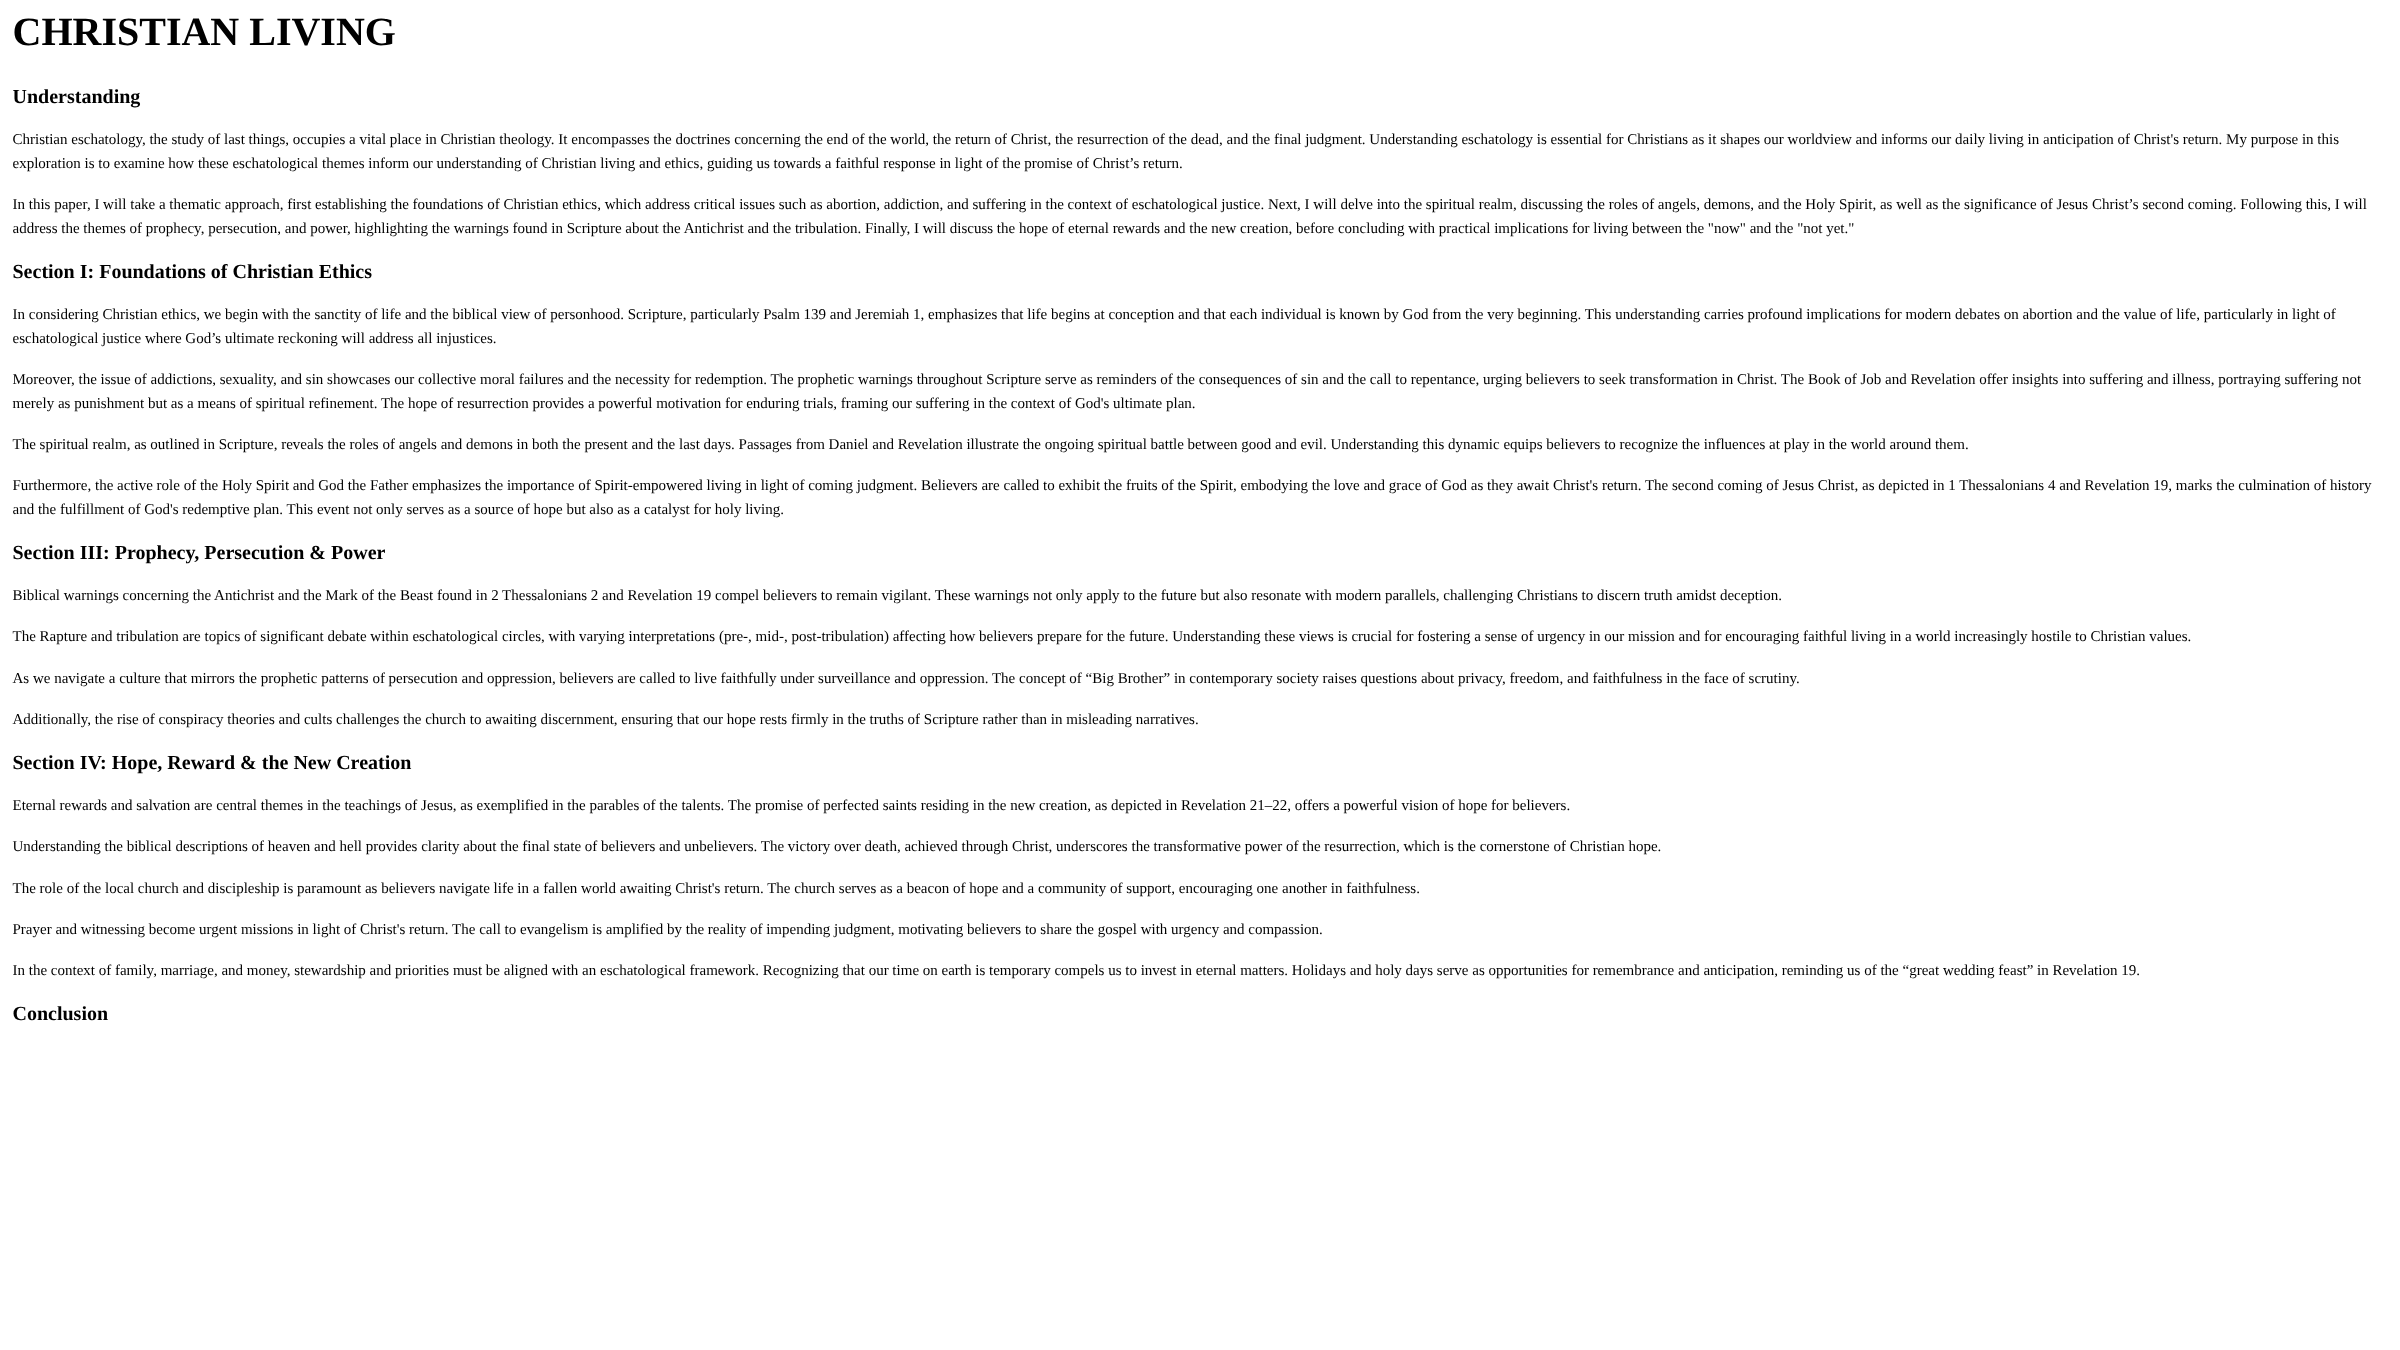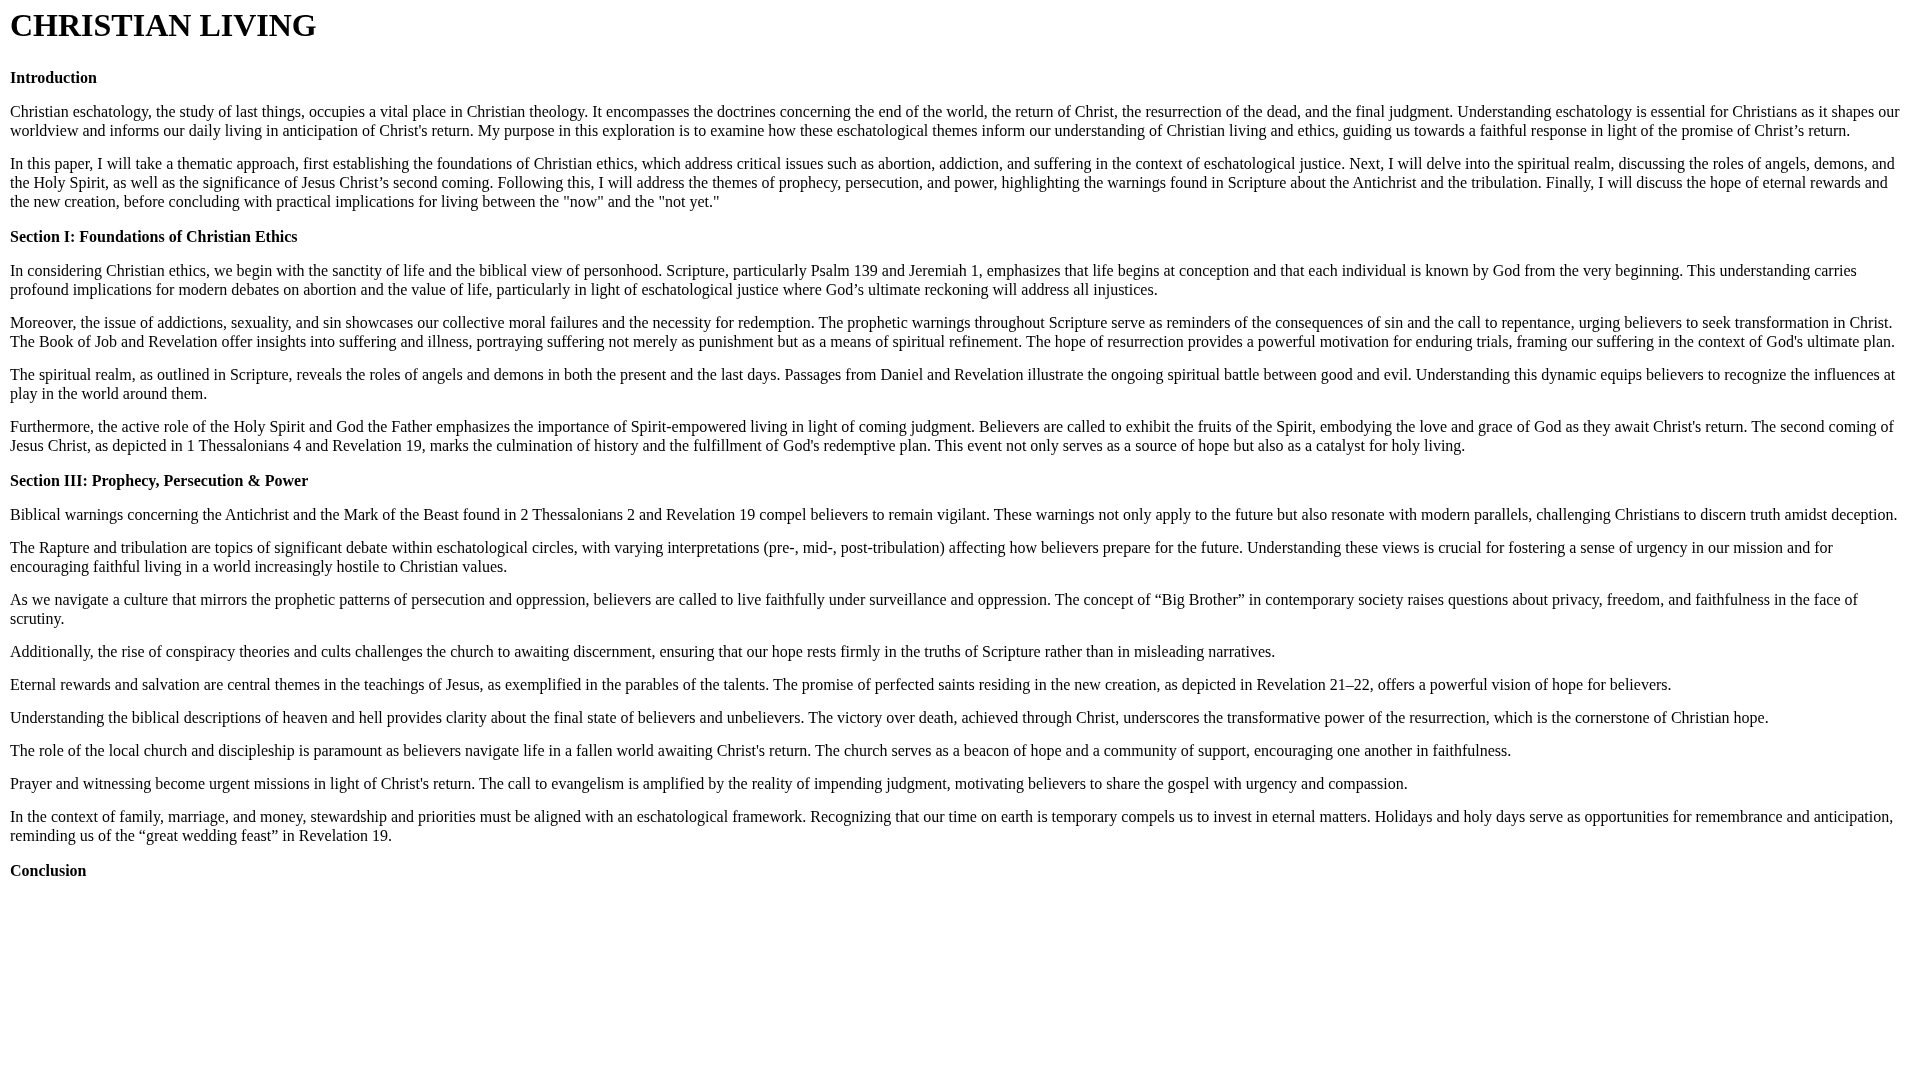--- a/index.html
+++ b/index.html
@@ -26,49 +26,50 @@
     font-weight: bold;
     margin: 0 0 24px 0;
   }
   .sec-heading {
     font-size: 16px;
     line-height: 19px;
     font-weight: bold;
     margin: 16px 0 15px 0;
   }
   .para {
-    font-size: 16px;
+    font-size: 12px;
     line-height: 19px;
     margin: 14px 0;
   }
 </style>
 </head>
 <body>
 
 <div class="page">
 
   <h1 class="doc-title">CHRISTIAN LIVING</h1>
 
-  <div class="sec-heading">Introduction</div>
+  <div class="sec-heading">Understanding</div>
   <p class="para">Christian eschatology, the study of last things, occupies a vital place in Christian theology. It encompasses the doctrines concerning the end of the world, the return of Christ, the resurrection of the dead, and the final judgment. Understanding eschatology is essential for Christians as it shapes our worldview and informs our daily living in anticipation of Christ's return. My purpose in this exploration is to examine how these eschatological themes inform our understanding of Christian living and ethics, guiding us towards a faithful response in light of the promise of Christ’s return.</p>
   <p class="para">In this paper, I will take a thematic approach, first establishing the foundations of Christian ethics, which address critical issues such as abortion, addiction, and suffering in the context of eschatological justice. Next, I will delve into the spiritual realm, discussing the roles of angels, demons, and the Holy Spirit, as well as the significance of Jesus Christ’s second coming. Following this, I will address the themes of prophecy, persecution, and power, highlighting the warnings found in Scripture about the Antichrist and the tribulation. Finally, I will discuss the hope of eternal rewards and the new creation, before concluding with practical implications for living between the "now" and the "not yet."</p>
 
   <div class="sec-heading">Section I: Foundations of Christian Ethics</div>
   <p class="para">In considering Christian ethics, we begin with the sanctity of life and the biblical view of personhood. Scripture, particularly Psalm 139 and Jeremiah 1, emphasizes that life begins at conception and that each individual is known by God from the very beginning. This understanding carries profound implications for modern debates on abortion and the value of life, particularly in light of eschatological justice where God’s ultimate reckoning will address all injustices.</p>
   <p class="para">Moreover, the issue of addictions, sexuality, and sin showcases our collective moral failures and the necessity for redemption. The prophetic warnings throughout Scripture serve as reminders of the consequences of sin and the call to repentance, urging believers to seek transformation in Christ. The Book of Job and Revelation offer insights into suffering and illness, portraying suffering not merely as punishment but as a means of spiritual refinement. The hope of resurrection provides a powerful motivation for enduring trials, framing our suffering in the context of God's ultimate plan.</p>
 
   <p class="para">The spiritual realm, as outlined in Scripture, reveals the roles of angels and demons in both the present and the last days. Passages from Daniel and Revelation illustrate the ongoing spiritual battle between good and evil. Understanding this dynamic equips believers to recognize the influences at play in the world around them.</p>
   <p class="para">Furthermore, the active role of the Holy Spirit and God the Father emphasizes the importance of Spirit-empowered living in light of coming judgment. Believers are called to exhibit the fruits of the Spirit, embodying the love and grace of God as they await Christ's return. The second coming of Jesus Christ, as depicted in 1 Thessalonians 4 and Revelation 19, marks the culmination of history and the fulfillment of God's redemptive plan. This event not only serves as a source of hope but also as a catalyst for holy living.</p>
 
   <div class="sec-heading">Section III: Prophecy, Persecution &amp; Power</div>
   <p class="para">Biblical warnings concerning the Antichrist and the Mark of the Beast found in 2 Thessalonians 2 and Revelation 19 compel believers to remain vigilant. These warnings not only apply to the future but also resonate with modern parallels, challenging Christians to discern truth amidst deception.</p>
   <p class="para">The Rapture and tribulation are topics of significant debate within eschatological circles, with varying interpretations (pre-, mid-, post-tribulation) affecting how believers prepare for the future. Understanding these views is crucial for fostering a sense of urgency in our mission and for encouraging faithful living in a world increasingly hostile to Christian values.</p>
   <p class="para">As we navigate a culture that mirrors the prophetic patterns of persecution and oppression, believers are called to live faithfully under surveillance and oppression. The concept of “Big Brother” in contemporary society raises questions about privacy, freedom, and faithfulness in the face of scrutiny.</p>
   <p class="para">Additionally, the rise of conspiracy theories and cults challenges the church to awaiting discernment, ensuring that our hope rests firmly in the truths of Scripture rather than in misleading narratives.</p>
 
+  <div class="sec-heading">Section IV: Hope, Reward &amp; the New Creation</div>
   <p class="para">Eternal rewards and salvation are central themes in the teachings of Jesus, as exemplified in the parables of the talents. The promise of perfected saints residing in the new creation, as depicted in Revelation 21–22, offers a powerful vision of hope for believers.</p>
   <p class="para">Understanding the biblical descriptions of heaven and hell provides clarity about the final state of believers and unbelievers. The victory over death, achieved through Christ, underscores the transformative power of the resurrection, which is the cornerstone of Christian hope.</p>
 
   <p class="para">The role of the local church and discipleship is paramount as believers navigate life in a fallen world awaiting Christ's return. The church serves as a beacon of hope and a community of support, encouraging one another in faithfulness.</p>
   <p class="para">Prayer and witnessing become urgent missions in light of Christ's return. The call to evangelism is amplified by the reality of impending judgment, motivating believers to share the gospel with urgency and compassion.</p>
   <p class="para">In the context of family, marriage, and money, stewardship and priorities must be aligned with an eschatological framework. Recognizing that our time on earth is temporary compels us to invest in eternal matters. Holidays and holy days serve as opportunities for remembrance and anticipation, reminding us of the “great wedding feast” in Revelation 19.</p>
 
   <div class="sec-heading">Conclusion</div>
 
 </div>

